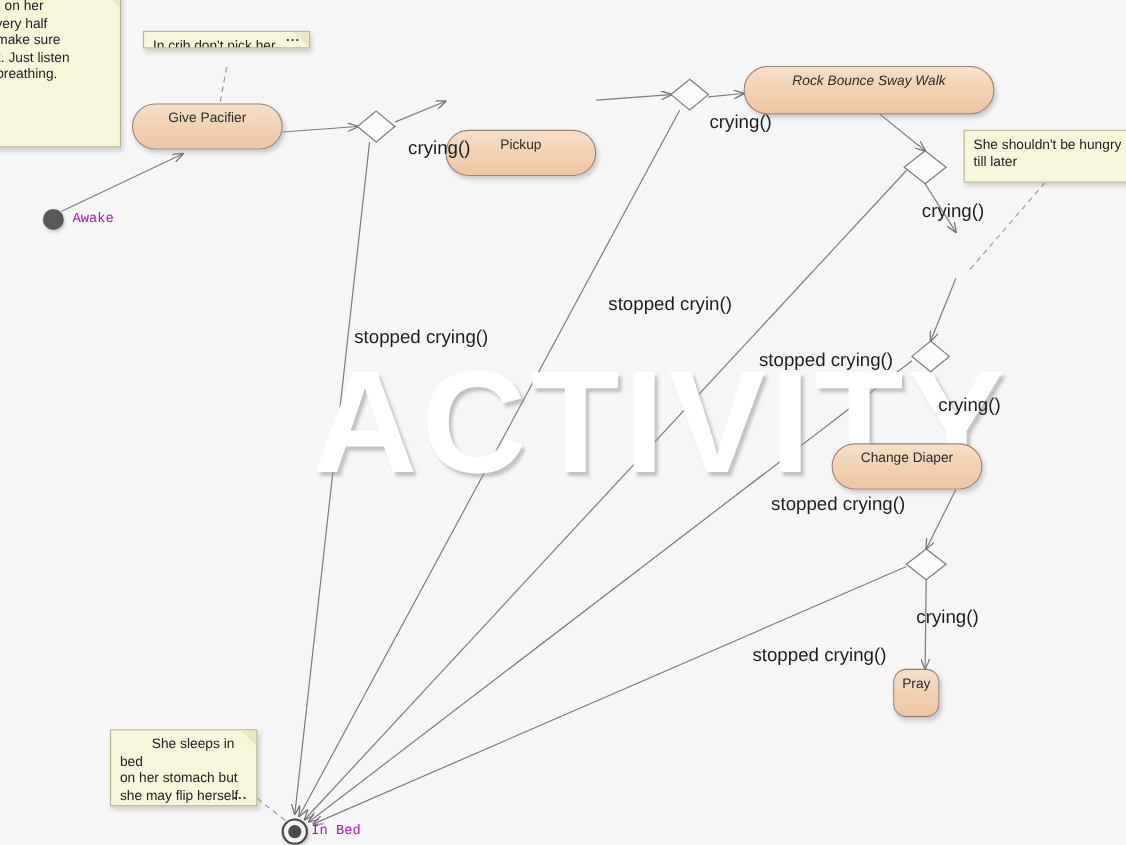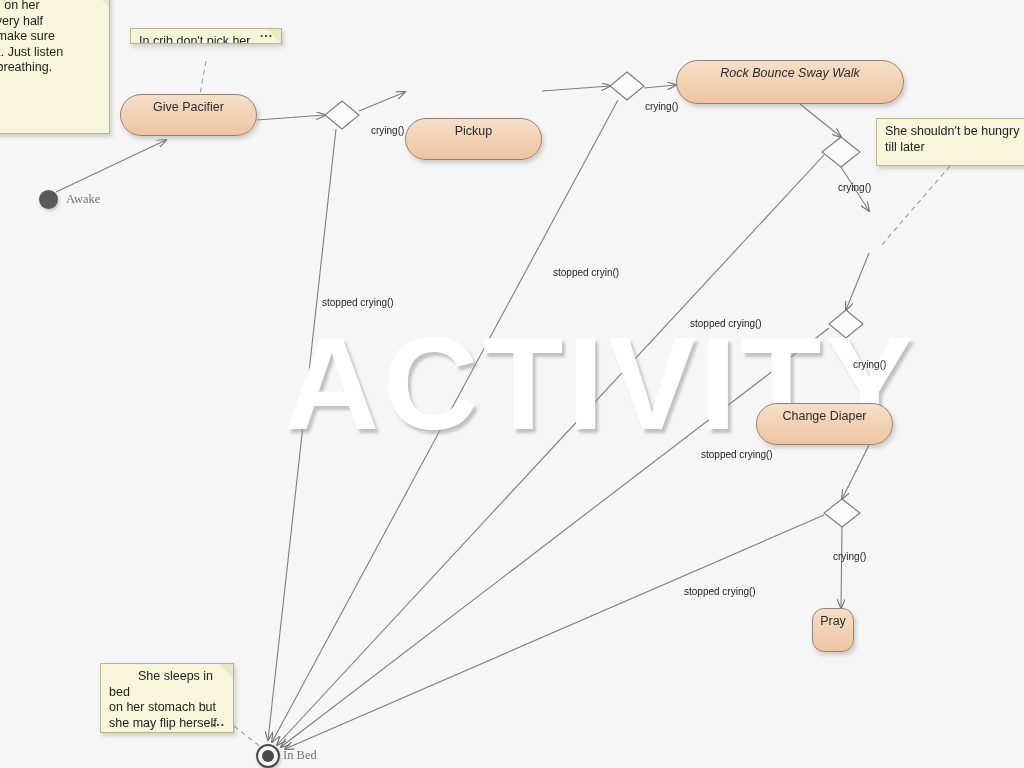--- a/index.html
+++ b/index.html
@@ -122,27 +122,27 @@
     width: 12px;
     height: 12px;
     border-radius: 50%;
     background: #4a4a4a;
   }
 
   
   .node-label {
     position: absolute;
     font-size: 12.5px;
-    color: #737373;
+    color: #a21caf;
     white-space: nowrap;
-    font-family: Liberation Serif, serif;
+    font-family: Liberation Mono, monospace;
   }
   .edge-label {
     position: absolute;
-    font-size: 10px;
+    font-size: 17px;
     color: #1d1d1d;
     white-space: nowrap;
     font-family: "Liberation Sans", sans-serif;
   }
 </style>
 </head>
 <body>
 
 <div id="canvas">
 

